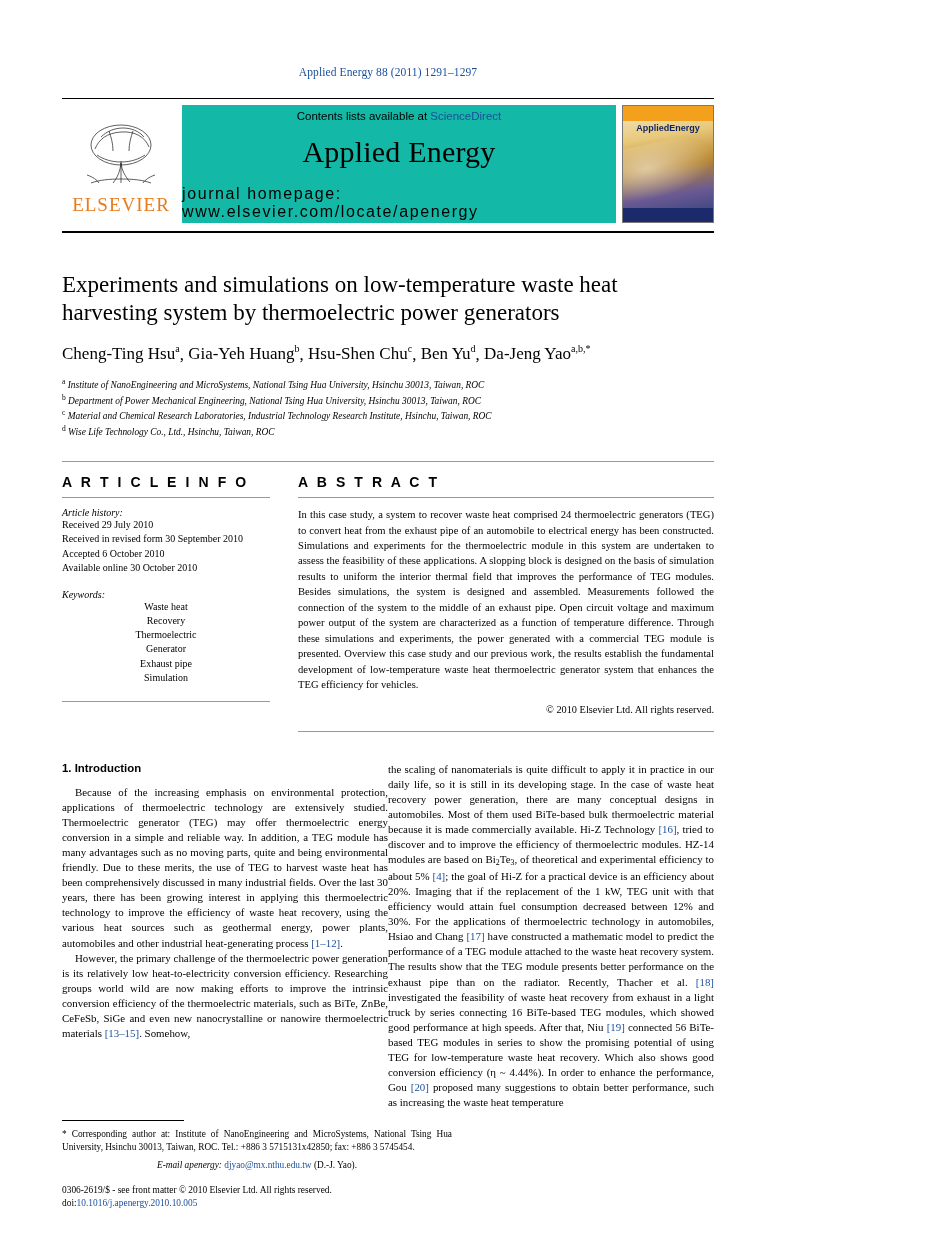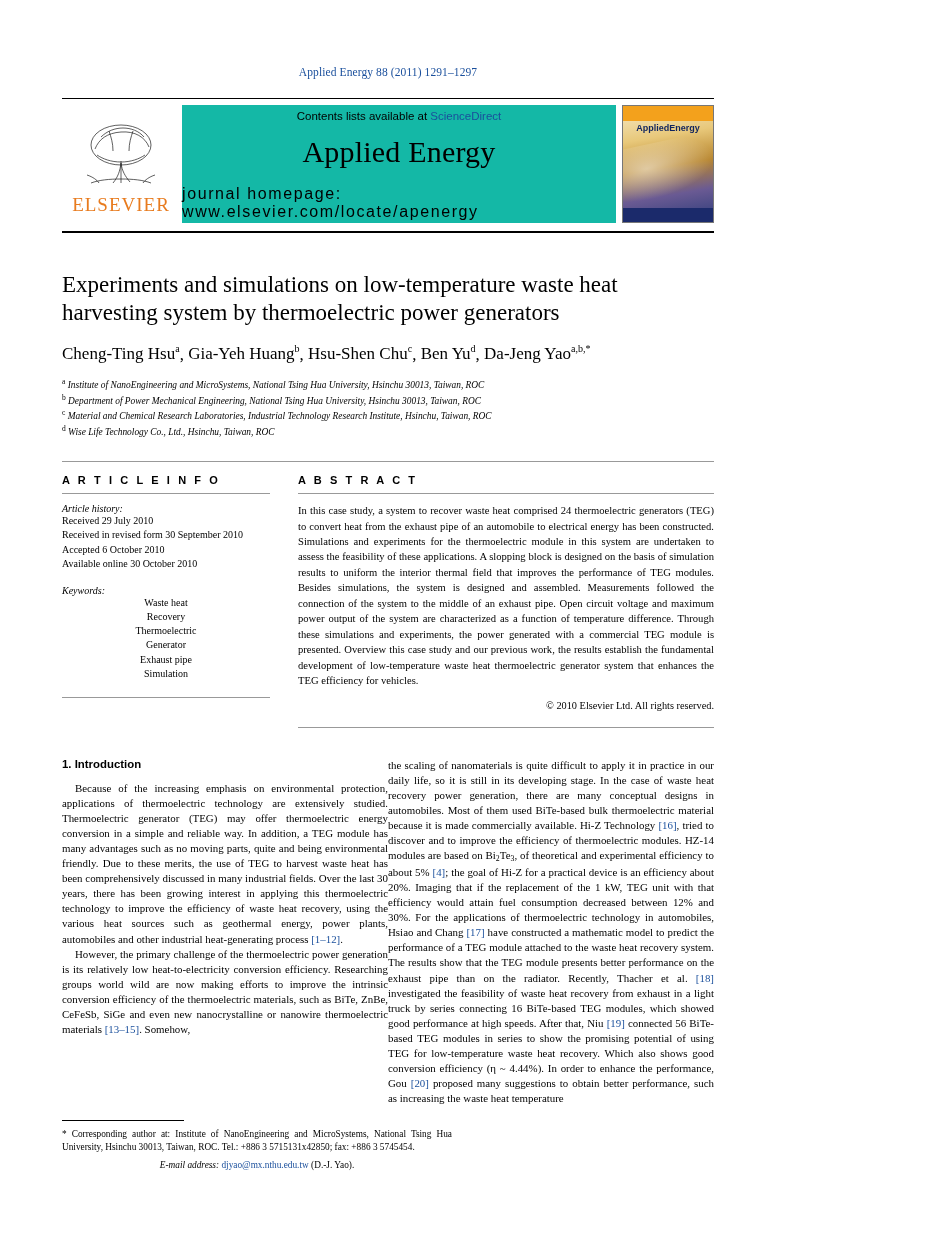--- a/index.html
+++ b/index.html
@@ -161,21 +161,21 @@
   }
   .col-info {
     flex: 0 0 208px;
     padding-right: 28px;
   }
   .col-abs {
     flex: 1 1 auto;
   }
   .sec-label {
     font-family: "Liberation Sans", sans-serif;
-    font-size: 11px;
+    font-size: 14px;
     letter-spacing: 2.6px;
     font-weight: bold;
   }
   .rule-under {
     border-bottom: 0.8px solid #999;
     margin-top: 7px;
     margin-bottom: 9px;
   }
   .hist-title {
     font-size: 10px;
@@ -382,18 +382,22 @@
 
     <div class="bcol">
       <p class="body" style="text-indent:0">the scaling of nanomaterials is quite difficult to apply it in practice in our daily life, so it is still in its developing stage. In the case of waste heat recovery power generation, there are many conceptual designs in automobiles. Most of them used BiTe-based bulk thermoelectric material because it is made commercially available. Hi-Z Technology <span class="ref">[16]</span>, tried to discover and to improve the efficiency of thermoelectric modules. HZ-14 modules are based on Bi<span class="sub">2</span>Te<span class="sub">3</span>, of theoretical and experimental efficiency to about 5% <span class="ref">[4]</span>; the goal of Hi-Z for a practical device is an efficiency about 20%. Imaging that if the replacement of the 1 kW, TEG unit with that efficiency would attain fuel consumption decreased between 12% and 30%. For the applications of thermoelectric technology in automobiles, Hsiao and Chang <span class="ref">[17]</span> have constructed a mathematic model to predict the performance of a TEG module attached to the waste heat recovery system. The results show that the TEG module presents better performance on the exhaust pipe than on the radiator. Recently, Thacher et al. <span class="ref">[18]</span> investigated the feasibility of waste heat recovery from exhaust in a light truck by series connecting 16 BiTe-based TEG modules, which showed good performance at high speeds. After that, Niu <span class="ref">[19]</span> connected 56 BiTe-based TEG modules in series to show the promising potential of using TEG for low-temperature waste heat recovery. Which also shows good conversion efficiency (η ~ 4.44%). In order to enhance the performance, Gou <span class="ref">[20]</span> proposed many suggestions to obtain better performance, such as increasing the waste heat temperature</p>
     </div>
   </div>
 
   <div class="footnote-wrap">
     <div class="fn-rule"></div>
     <div class="fn-text">* Corresponding author at: Institute of NanoEngineering and MicroSystems, National Tsing Hua University, Hsinchu 30013, Taiwan, ROC. Tel.: +886 3 5715131x42850; fax: +886 3 5745454.</div>
     <div class="fn-email">
-      <i>E-mail address: </i><span class="mail">djyao@mx.nthu.edu.tw</span><span> (D.-J. Yao).</span>
-    </div>
-  </div>
-
+      <i>E-mail apenergy: </i><span class="mail">djyao@mx.nthu.edu.tw</span><span> (D.-J. Yao).</span>
+    </div>
+  </div>
+
+  <div class="page-footer">
+    <div>0306-2619/$ - see front matter © 2010 Elsevier Ltd. All rights reserved.</div>
+    <div><span>doi:</span><span class="doi">10.1016/j.apenergy.2010.10.005</span></div>
+  </div>
 
 </div>
 
 </body></html>

